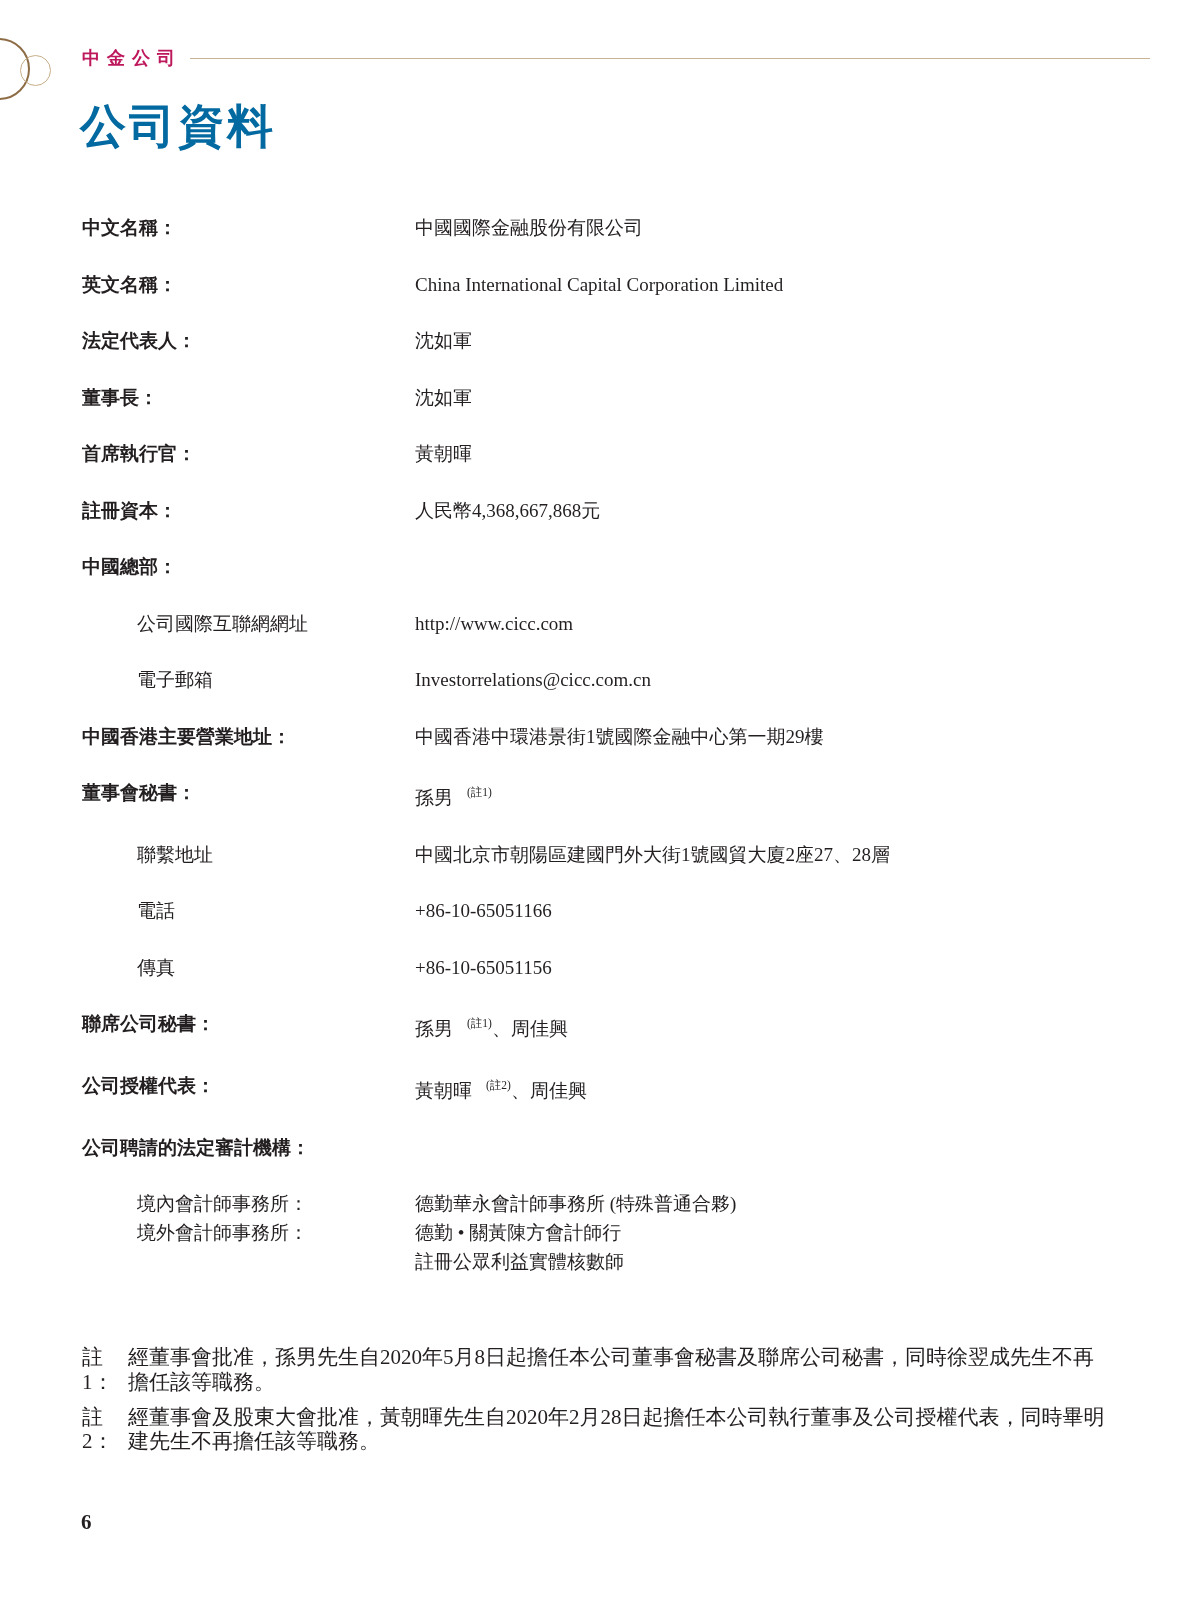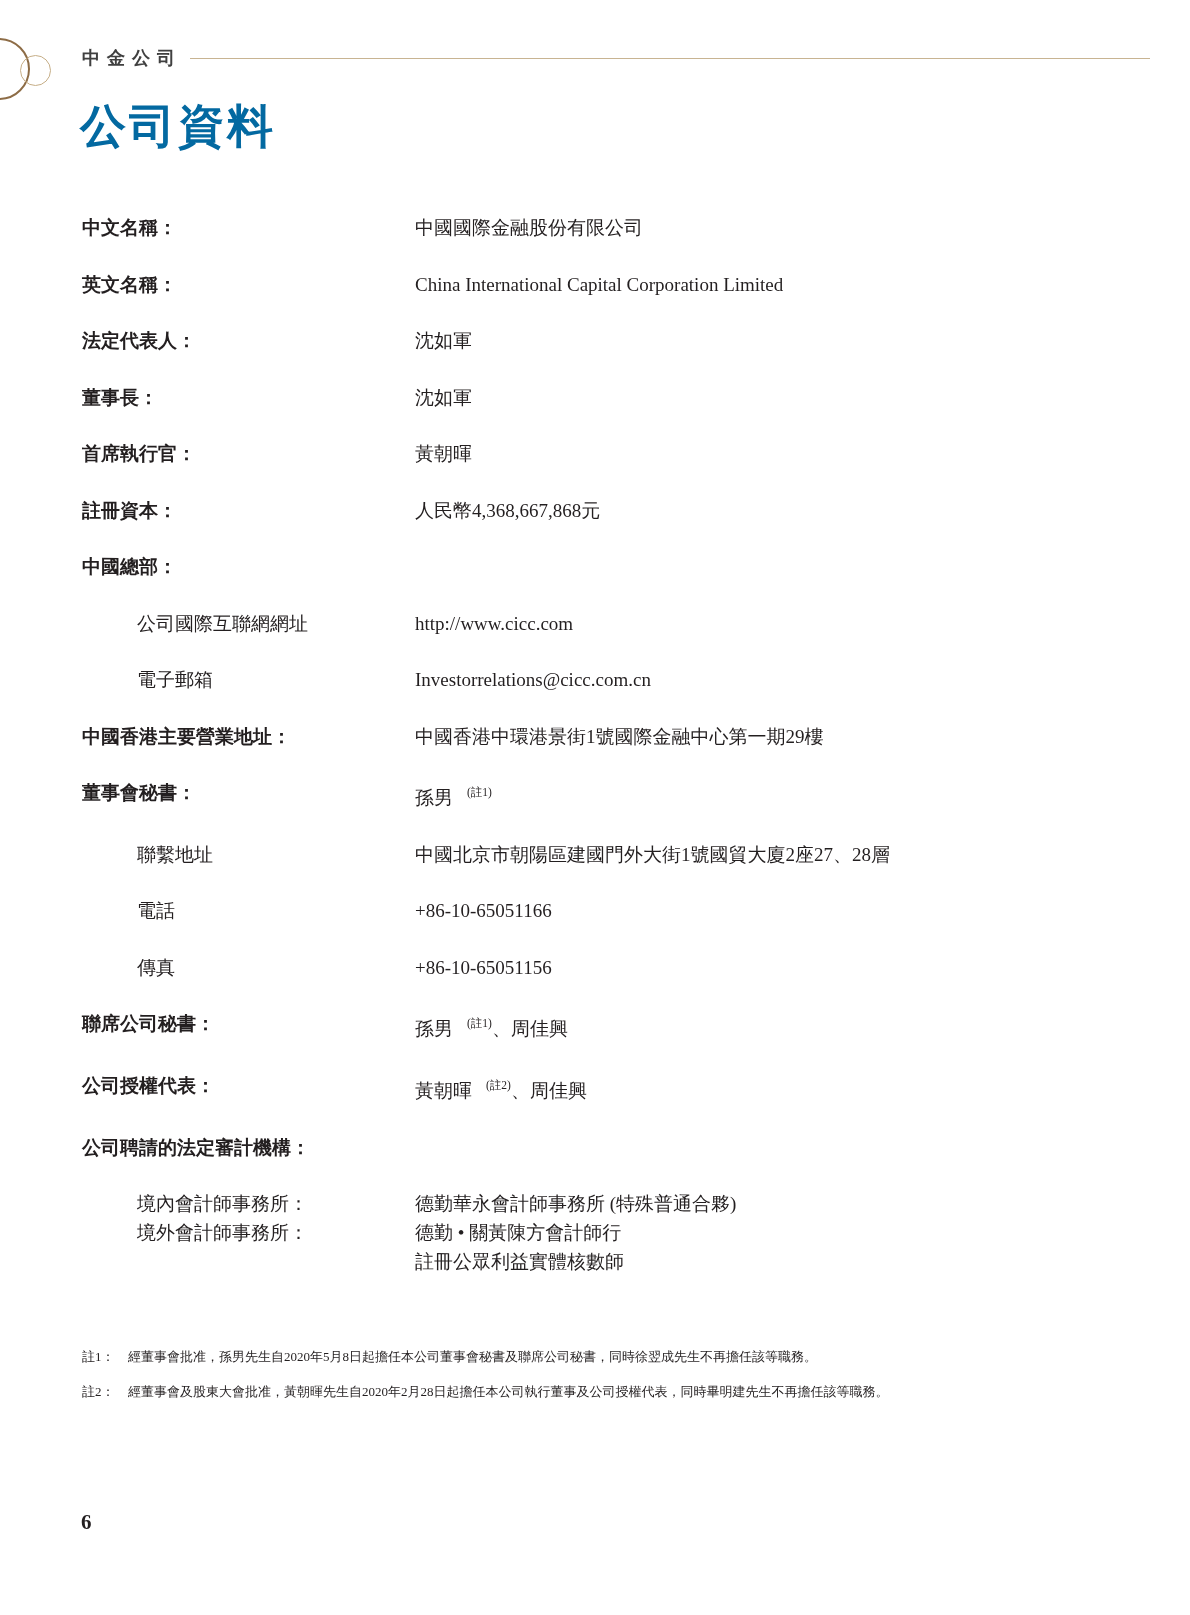--- a/index.html
+++ b/index.html
@@ -44,42 +44,42 @@
   .row { display:flex; font-size:19px; line-height:22px; margin-bottom:34.5px; }
   .row.tight { margin-bottom:7px; }
   .lab { flex:none; width:333px; }
   .lab.b { font-weight:bold; }
   .row.indent .lab { padding-left:55px; }
   .val { flex:1; }
   .note-ref { font-size:11.5px; margin-left:14px; position:relative; top:-1px; }
 
   
   .footnotes { position:absolute; left:82px; top:1345px; width:1035px; }
-  .footnote { display:flex; font-size:13px; line-height:24.5px; margin-bottom:10.5px; }
+  .footnote { display:flex; font-size:21px; line-height:24.5px; margin-bottom:10.5px; }
   .fn-label { flex:none; width:46px; }
   .fn-text { flex:1; max-width:986px; }
 
   
   .pageno {
     position:absolute; left:81px; top:1510px;
     font-size:21px; font-weight:bold;
   }
 </style>
 </head>
 <body style="color: rgb(35, 31, 32);">
 
 <div class="page">
 
   <div class="deco">
     <div class="circle-big"></div>
     <div class="circle-small"></div>
   </div>
 
   <div class="header">
-    <span class="brand" style="color: #404040;">中金公司</span>
+    <span class="brand" style="color: #be185d;">中金公司</span>
     <span class="rule" style="background: rgb(200, 180, 146);"></span>
   </div>
 
   <h1 class="title" style="color: #0369a1;">公司資料</h1>
 
   <main class="rows">
       <div class="row">
         <span class="lab b">中文名稱：</span>
         <span class="val">中國國際金融股份有限公司</span>
       </div>

